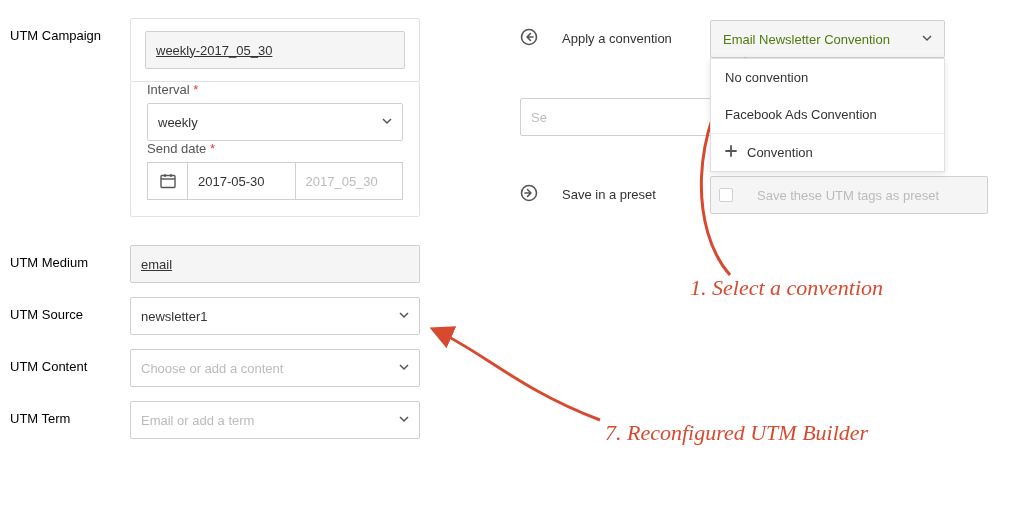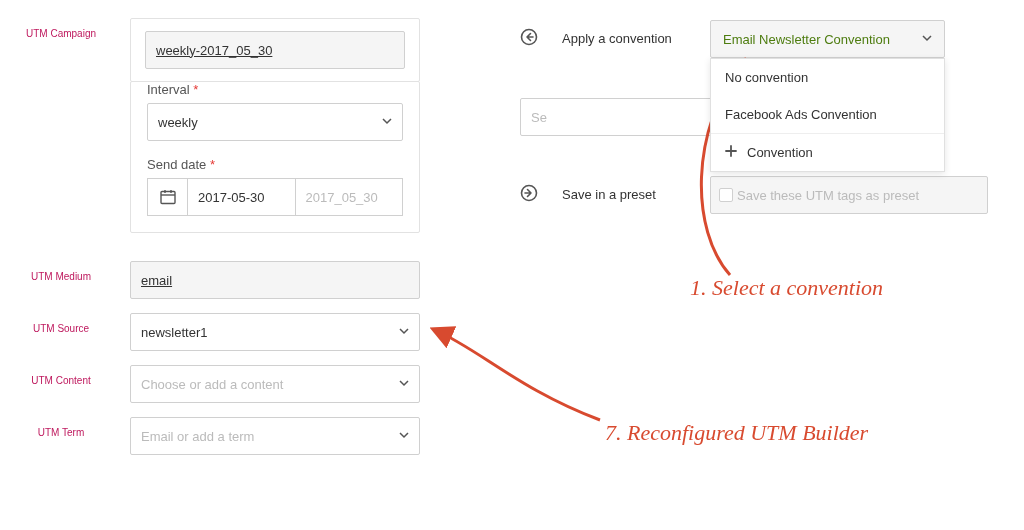--- a/index.html
+++ b/index.html
@@ -28,25 +28,25 @@
     width: 470px;
   }
   .form-row {
     display: flex;
     align-items: flex-start;
     margin-bottom: 14px;
   }
   .form-label {
     width: 120px;
     min-width: 120px;
-    text-align: center;
+    text-align: left;
     padding-right: 18px;
     padding-top: 10px;
-    color: #be185d;
-    font-size: 10px;
+    color: #000000;
+    font-size: 13px;
   }
   .control {
     flex: 1;
     position: relative;
   }
   .input, .select {
     width: 100%;
     height: 38px;
     padding: 8px 10px;
     border: 1px solid #d0d0d0;
@@ -172,21 +172,21 @@
     border-top: 1px solid #eee;
   }
   .preset-input {
     display: flex;
     height: 38px;
     border: 1px solid #d0d0d0;
     background: #f5f5f5;
     border-radius: 2px;
     align-items: center;
     padding: 0 8px;
-    gap: 4px;
+    gap: 24px;
   }
   .preset-input .ph { color: #bbb; font-size: 13px; }
   .checkbox {
     width: 14px;
     height: 14px;
     border: 1px solid #d0d0d0;
     background: #fff;
     border-radius: 2px;
   }
 
@@ -225,21 +225,21 @@
           <span>Interval</span> <span class="req">*</span>
         </div>
         <div class="select">
           <span>weekly</span>
           <span class="chev">
             <svg width="10" height="10" viewBox="0 0 10 10">
                 <path d="M1 3 L5 7 L9 3" fill="none" stroke="#555" stroke-width="1.5"></path>
               </svg>
           </span>
         </div>
-        <div class="panel-label" style="margin-top:16px;">
+        <div class="panel-label" style="">
           <span>Send date</span> <span class="req">*</span>
         </div>
         <div class="date-group">
           <div class="date-icon">
             <svg width="16" height="16" viewBox="0 0 16 16" fill="#555">
               <rect x="1" y="2.5" width="14" height="12" rx="1" fill="none" stroke="#555" stroke-width="1.4"></rect>
               <line x1="1" y1="6" x2="15" y2="6" stroke="#555" stroke-width="1.4"></line>
               <line x1="5" y1="1" x2="5" y2="4" stroke="#555" stroke-width="1.4"></line>
               <line x1="11" y1="1" x2="11" y2="4" stroke="#555" stroke-width="1.4"></line>
             </svg>

